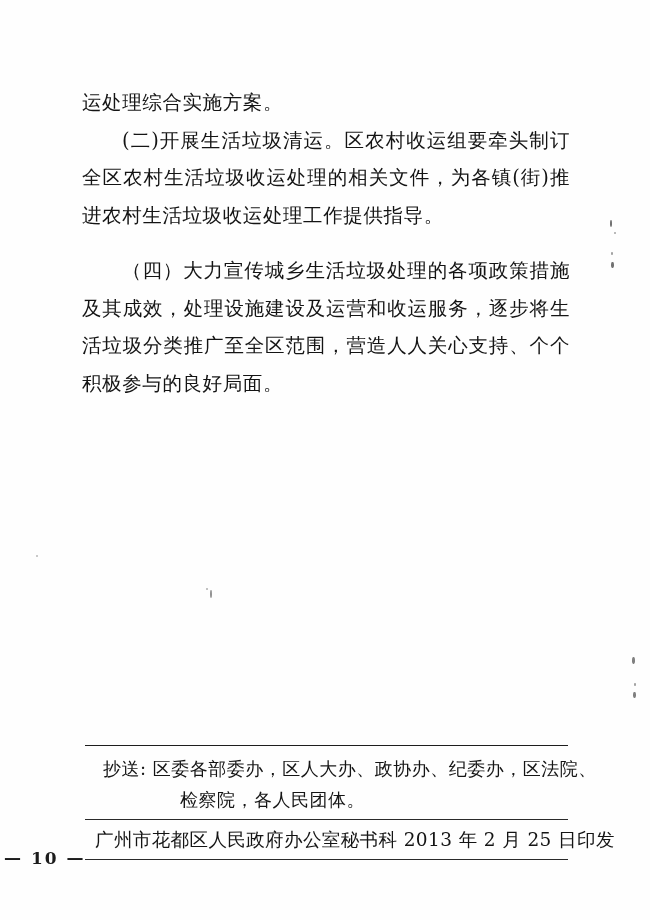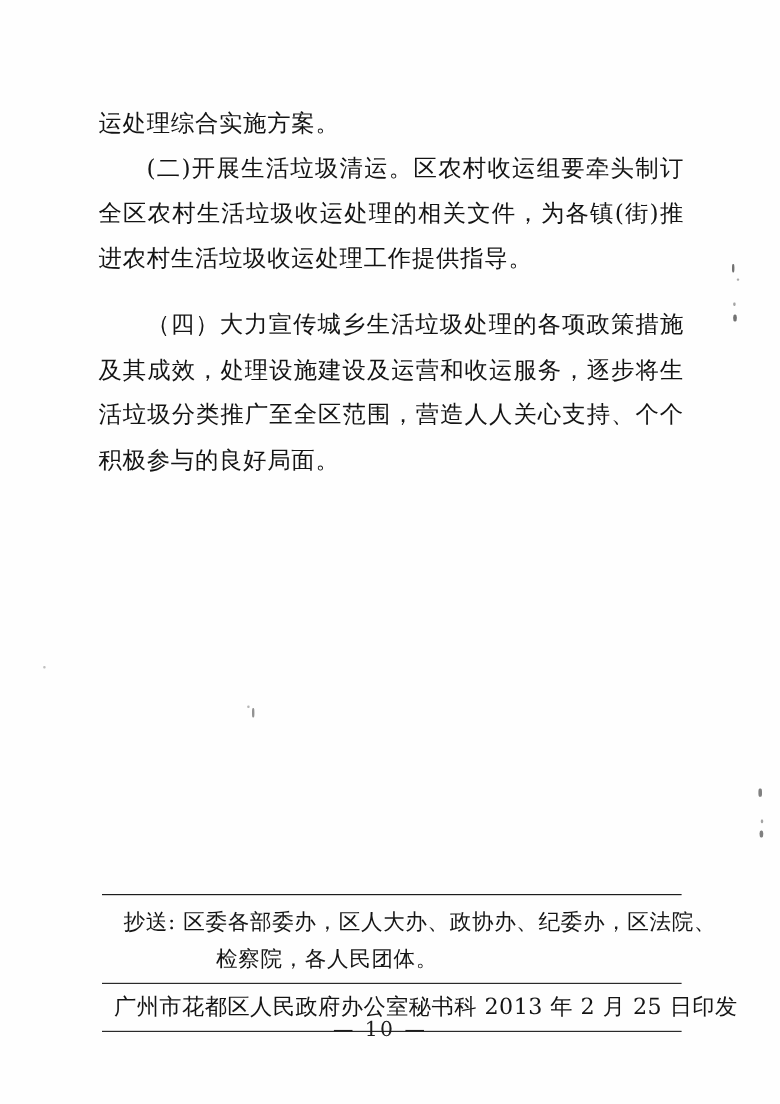--- a/index.html
+++ b/index.html
@@ -83,28 +83,29 @@
     line-height: 28px;
     letter-spacing: 0.4px;
     color: #141414;
     white-space: nowrap;
     padding-left: 10px;
   }
 
   
   .page-num {
     position: absolute;
-    left: 16px;
+    left: 4px;
     top: 848px;
     width: 340px;
-    text-align: right;
+    text-align: left;
     font-size: 17px;
     letter-spacing: 2px;
     color: #1c1c1c;
     font-family: "DejaVu Serif", "Liberation Serif", serif;
+    font-weight: bold;
   }
 
   
   .speck {
     position: absolute;
     background: #4a4a4a;
     border-radius: 40%;
     opacity: 0.78;
   }
 </style>

